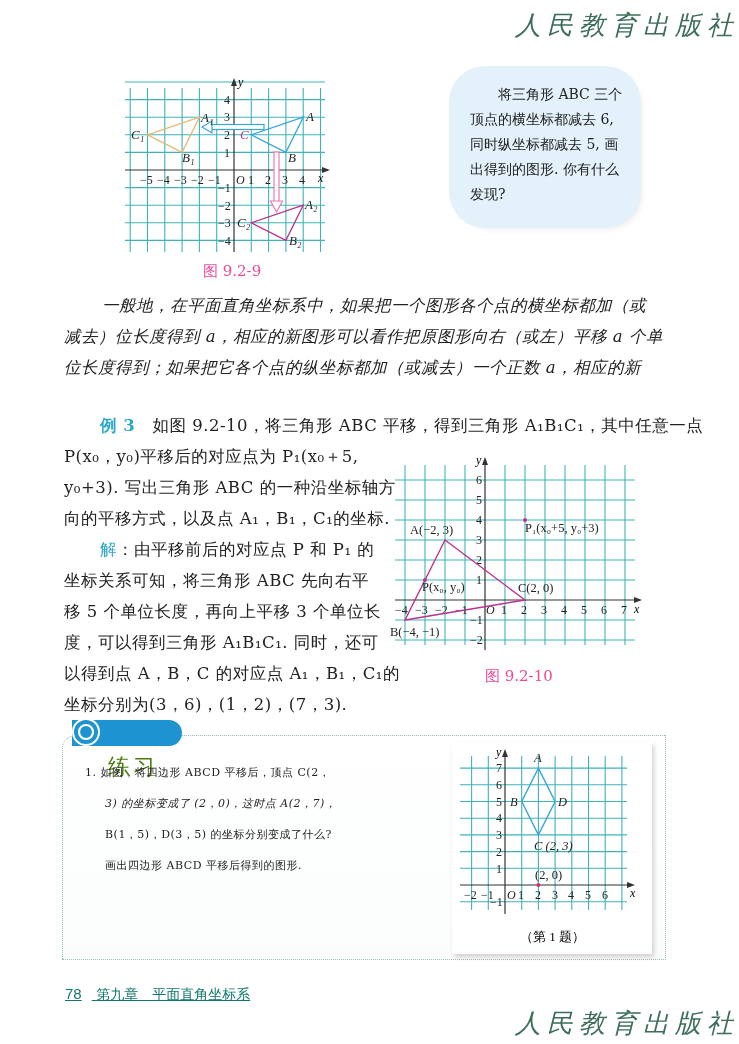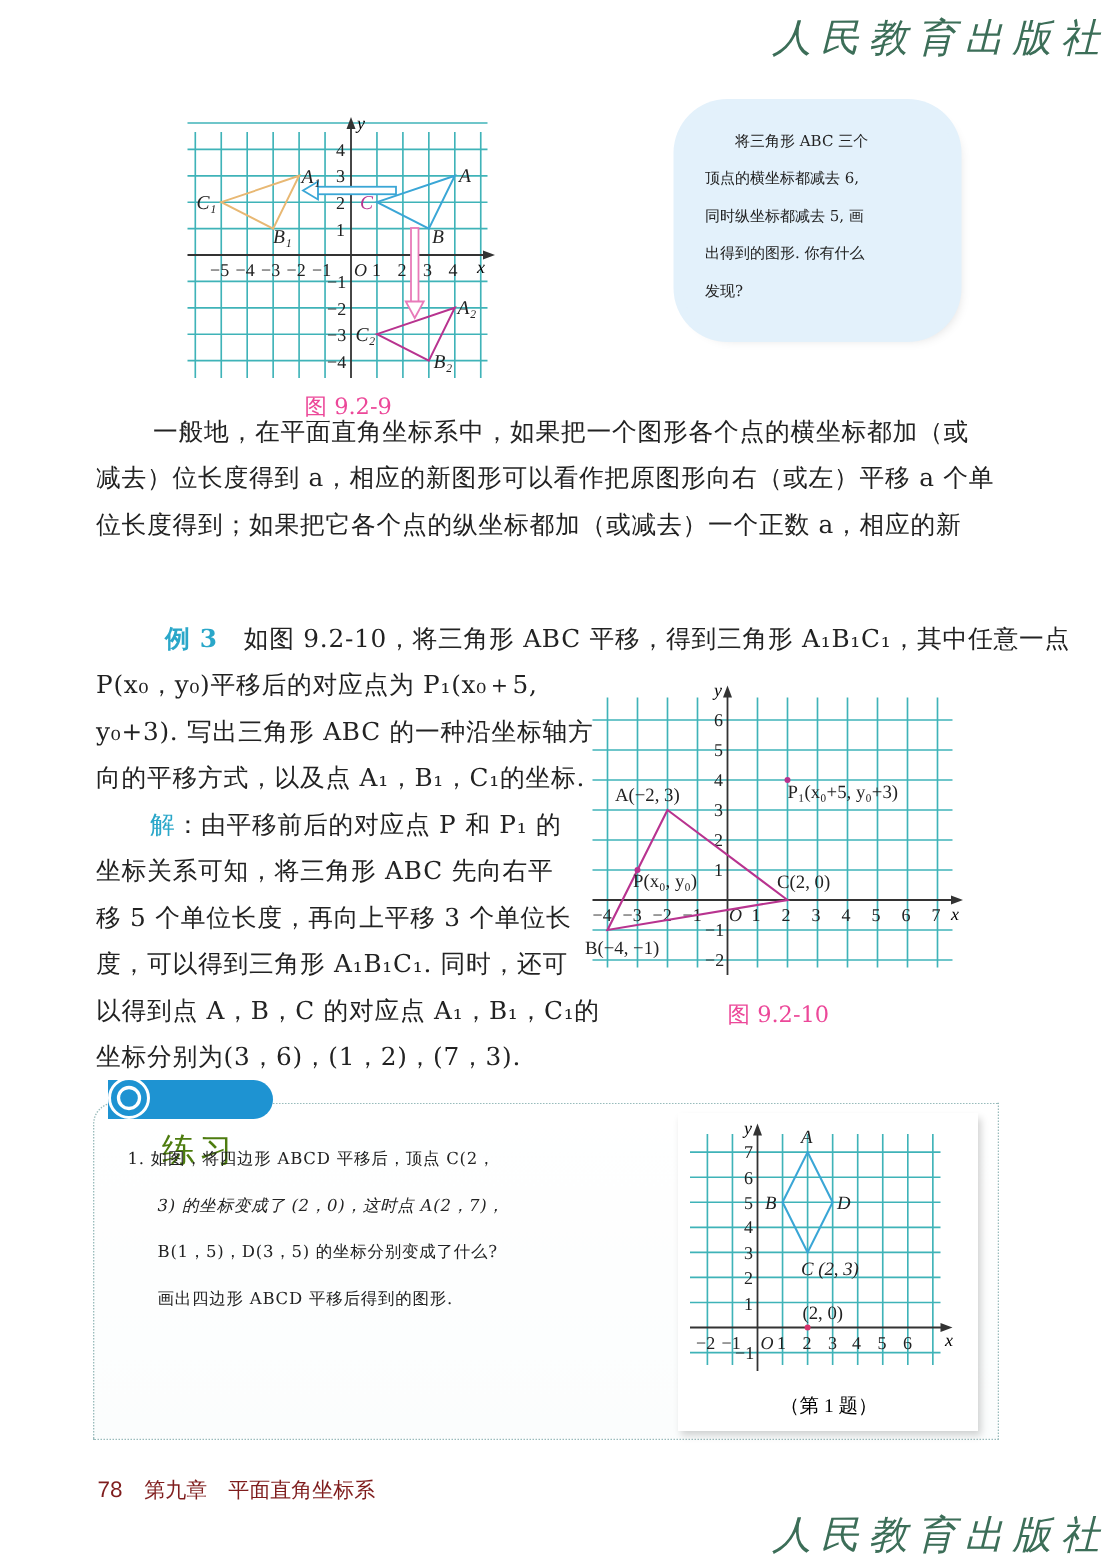--- a/index.html
+++ b/index.html
@@ -3,27 +3,27 @@
 <meta charset="utf-8">
 <style>
   html,body{margin:0;padding:0;background:#fff;}
   body{width:739px;height:1044px;position:relative;overflow:hidden;font-family:"DejaVu Serif","Liberation Serif",serif;color:#222;}
   .abs{position:absolute;}
   .brand{position:absolute;left:0;width:739px;text-align:right;font-family:"DejaVu Serif",serif;font-style:italic;font-size:26px;color:#3c6e58;letter-spacing:6px;}
   .para{position:absolute;font-size:16.5px;line-height:31px;letter-spacing:0.5px;white-space:nowrap;}
   .cyan{color:#2aa7c9;}
   .caption{position:absolute;font-size:15px;color:#ec4899;}
   .cloud{position:absolute;left:455px;top:72px;width:180px;height:150px;background:#e3f1fb;border-radius:30px;box-shadow:0 0 0 6px #e3f1fb, 4px 4px 8px rgba(0,0,0,0.15);}
-  .cloud-text{position:absolute;left:470px;top:82px;width:160px;font-size:10px;line-height:25px;}
+  .cloud-text{position:absolute;left:470px;top:82px;width:160px;font-size:14px;line-height:25px;}
   .practice-box{position:absolute;left:62px;top:735px;width:602px;height:223px;border:1px dotted #9bb;border-radius:14px 0 0 0;background:linear-gradient(#fff,#fbfdfd);}
   .practice-inner{position:absolute;left:452px;top:742px;width:200px;height:212px;background:#fff;box-shadow:2px 3px 5px rgba(0,0,0,0.18);}
   .badge{position:absolute;left:72px;top:720px;width:110px;height:26px;background:#1e93d2;border-radius:0 14px 14px 0;}
   .badge-circle{position:absolute;left:72px;top:718px;width:28px;height:28px;border-radius:50%;background:#1e93d2;border:2px solid #fff;box-sizing:border-box;}
   .badge-label{position:absolute;left:108px;top:722px;font-size:22px;color:#4d7c0f;font-family:"DejaVu Sans",sans-serif;letter-spacing:3px;margin-top:30px;}
-  .footer{position:absolute;left:65px;top:985px;font-size:14px;color:#7f1d1d;}
+  .footer{position:absolute;left:65px;top:985px;font-size:14px;color:#0f766e;text-decoration:underline;}
   .footer .num{font-family:"Liberation Sans",sans-serif;font-size:15px;margin-right:10px;}
   svg text{font-family:"Liberation Serif",serif;}
 </style>
 </head>
 <body>
 
 <div class="brand" style="top:8px;">人民教育出版社</div>
 
 <svg class="abs" style="left:0;top:0;" width="739" height="300">
   <g stroke="#3fb3b8" stroke-width="1.1">
@@ -112,27 +112,27 @@
 
 <div class="cloud"></div>
 <div class="cloud-text">
   <div style="text-indent:2em;">将三角形 ABC 三个</div>
   <div>顶点的横坐标都减去 6,</div>
   <div>同时纵坐标都减去 5, 画</div>
   <div>出得到的图形. 你有什么</div>
   <div>发现?</div>
 </div>
 
-<div class="para" style="left:98px;top:272px;">
+<div class="para" style="left:98px;top:290px;font-style:italic;">
   <div style="padding-left:4px;">一般地，在平面直角坐标系中，如果把一个图形各个点的横坐标都加（或</div>
   <div style="margin-left:-34px;">减去）位长度得到 a，相应的新图形可以看作把原图形向右（或左）平移 a 个单</div>
   <div style="margin-left:-34px;">位长度得到；如果把它各个点的纵坐标都加（或减去）一个正数 a，相应的新</div>
 </div>
 
-<div class="para" style="left:110px;top:410px;">
+<div class="para" style="left:100px;top:410px;">
   <span class="cyan" style="font-weight:bold;">例 3</span>&nbsp;&nbsp;
   <span>如图 9.2-10，将三角形 ABC 平移，得到三角形 A₁B₁C₁，其中任意一点</span>
 </div>
 <div class="para" style="left:64px;top:441px;">
   <div>P(x₀，y₀)平移后的对应点为 P₁(x₀＋5,</div>
   <div>y₀+3). 写出三角形 ABC 的一种沿坐标轴方</div>
   <div>向的平移方式，以及点 A₁，B₁，C₁的坐标.</div>
   <div style="padding-left:36px;"><span class="cyan">解</span><span>：由平移前后的对应点 P 和 P₁ 的</span></div>
   <div>坐标关系可知，将三角形 ABC 先向右平</div>
   <div>移 5 个单位长度，再向上平移 3 个单位长</div>

